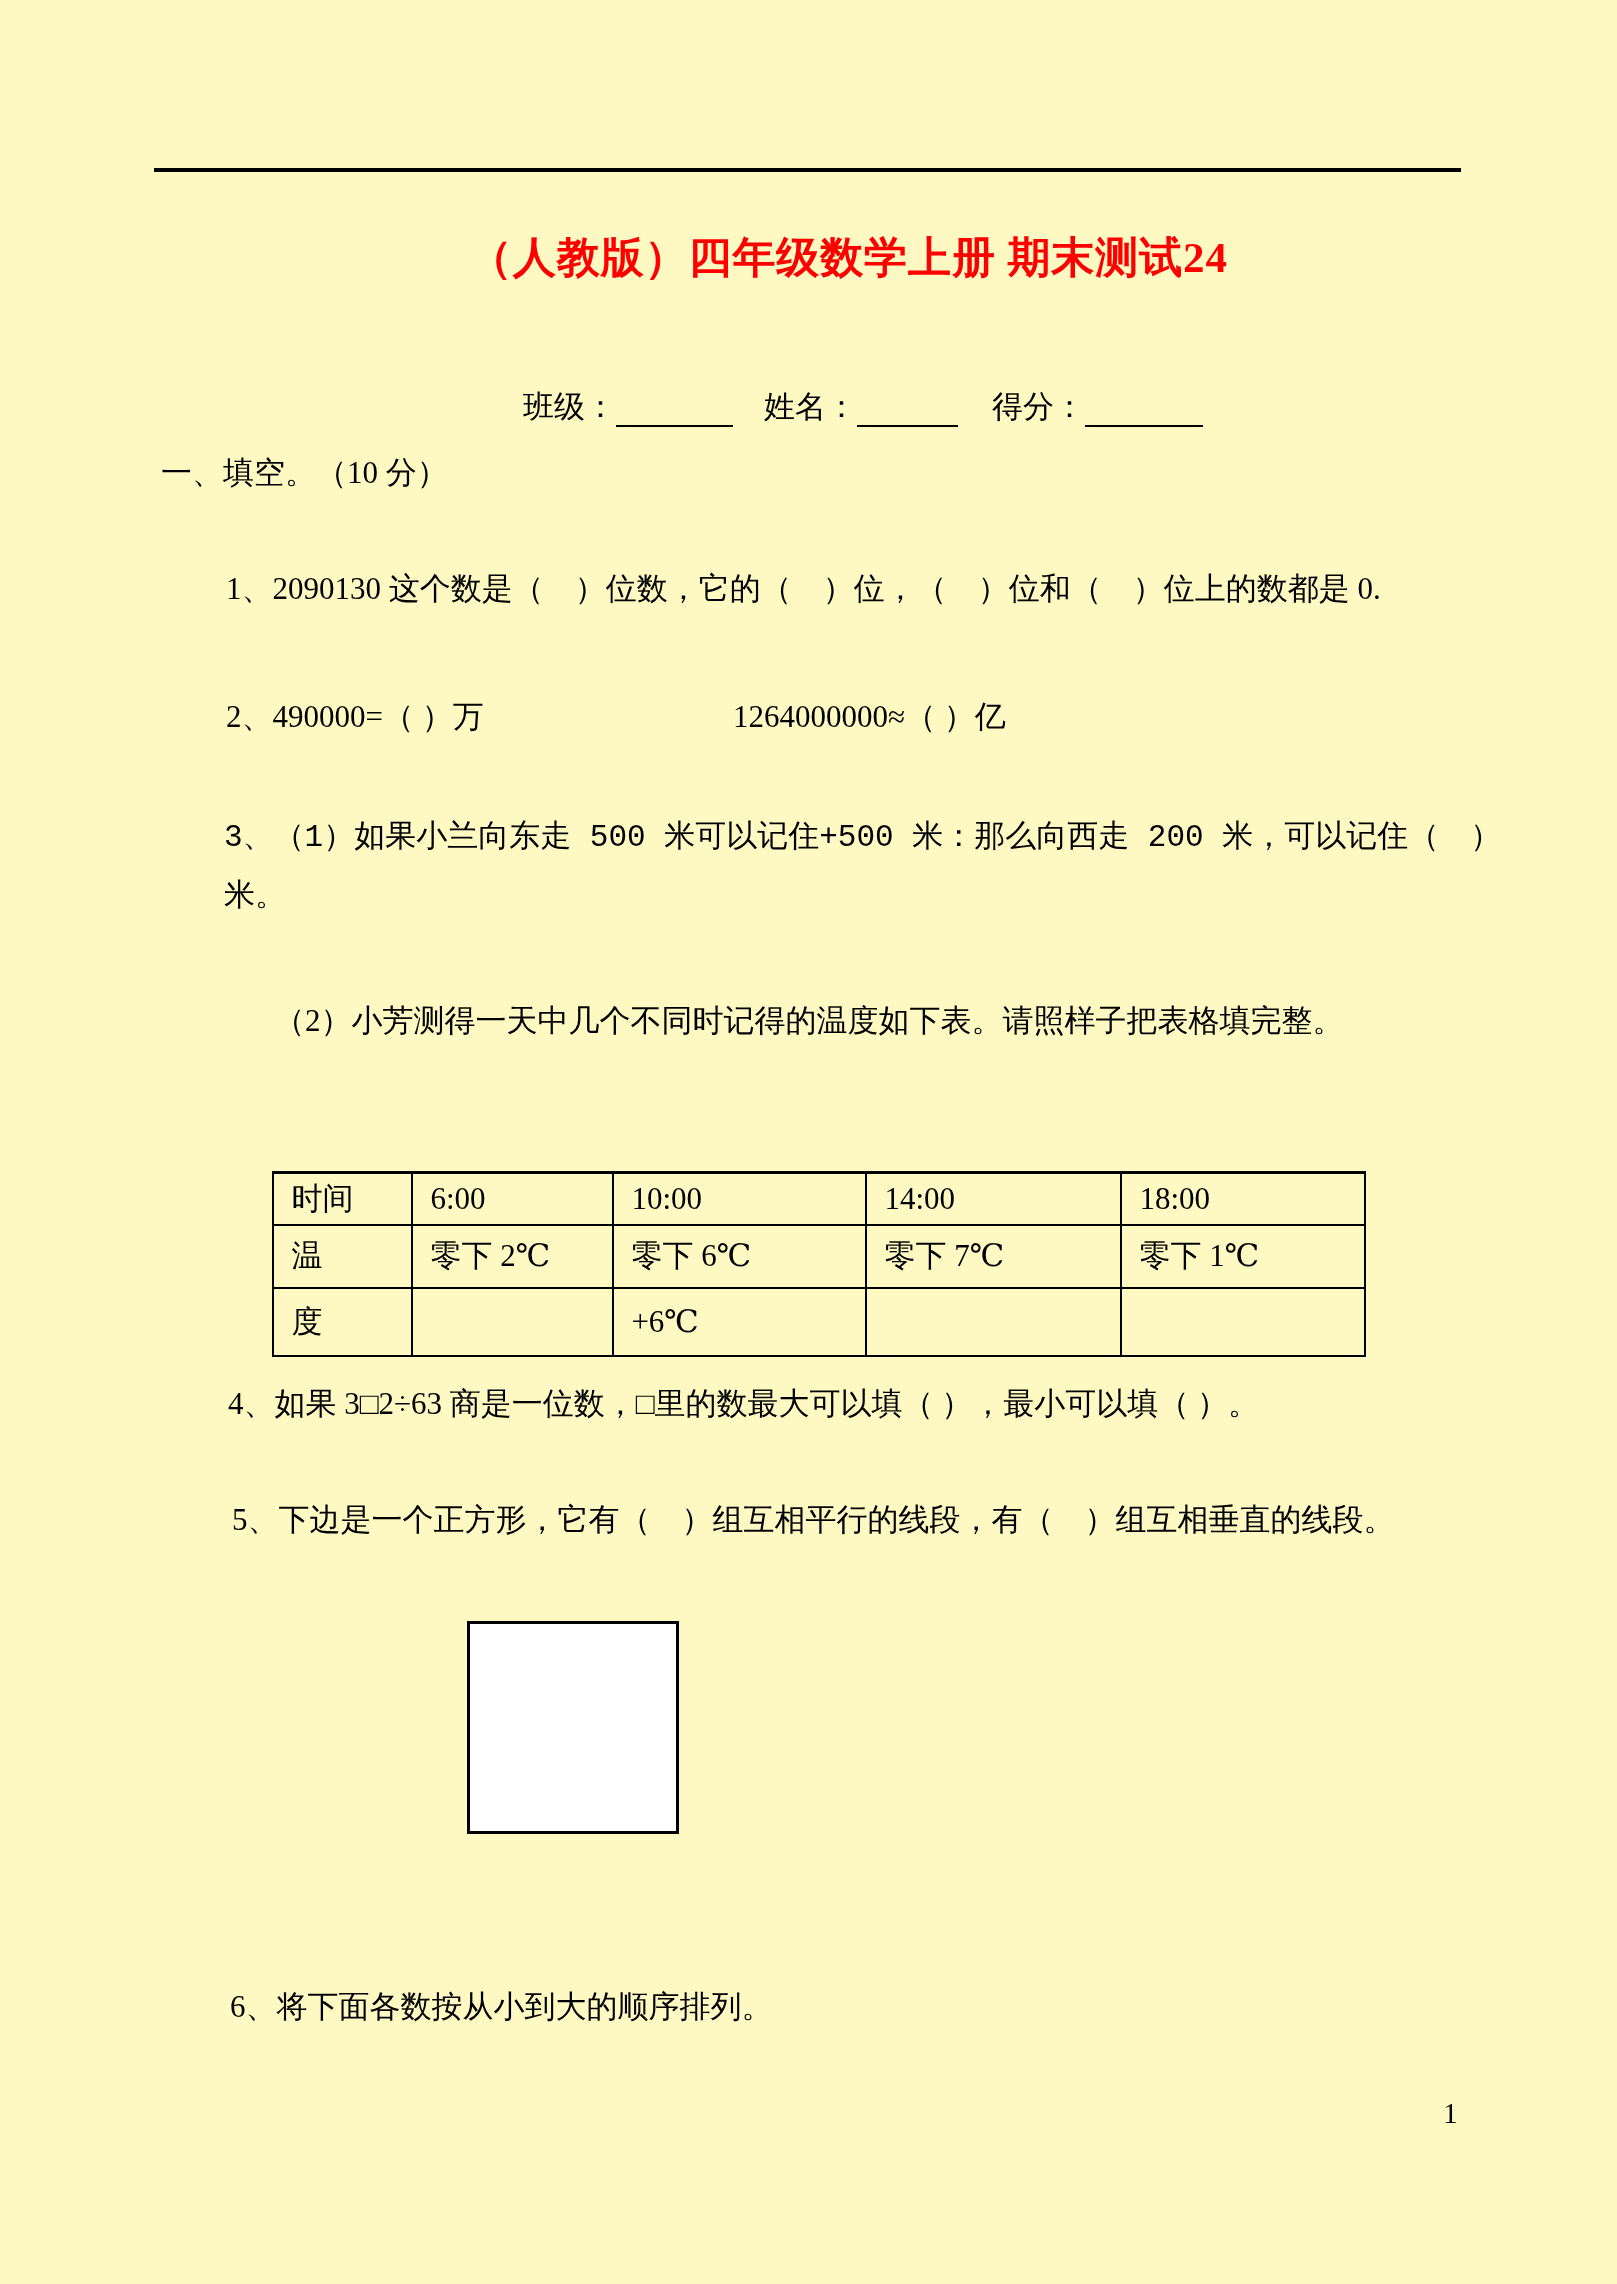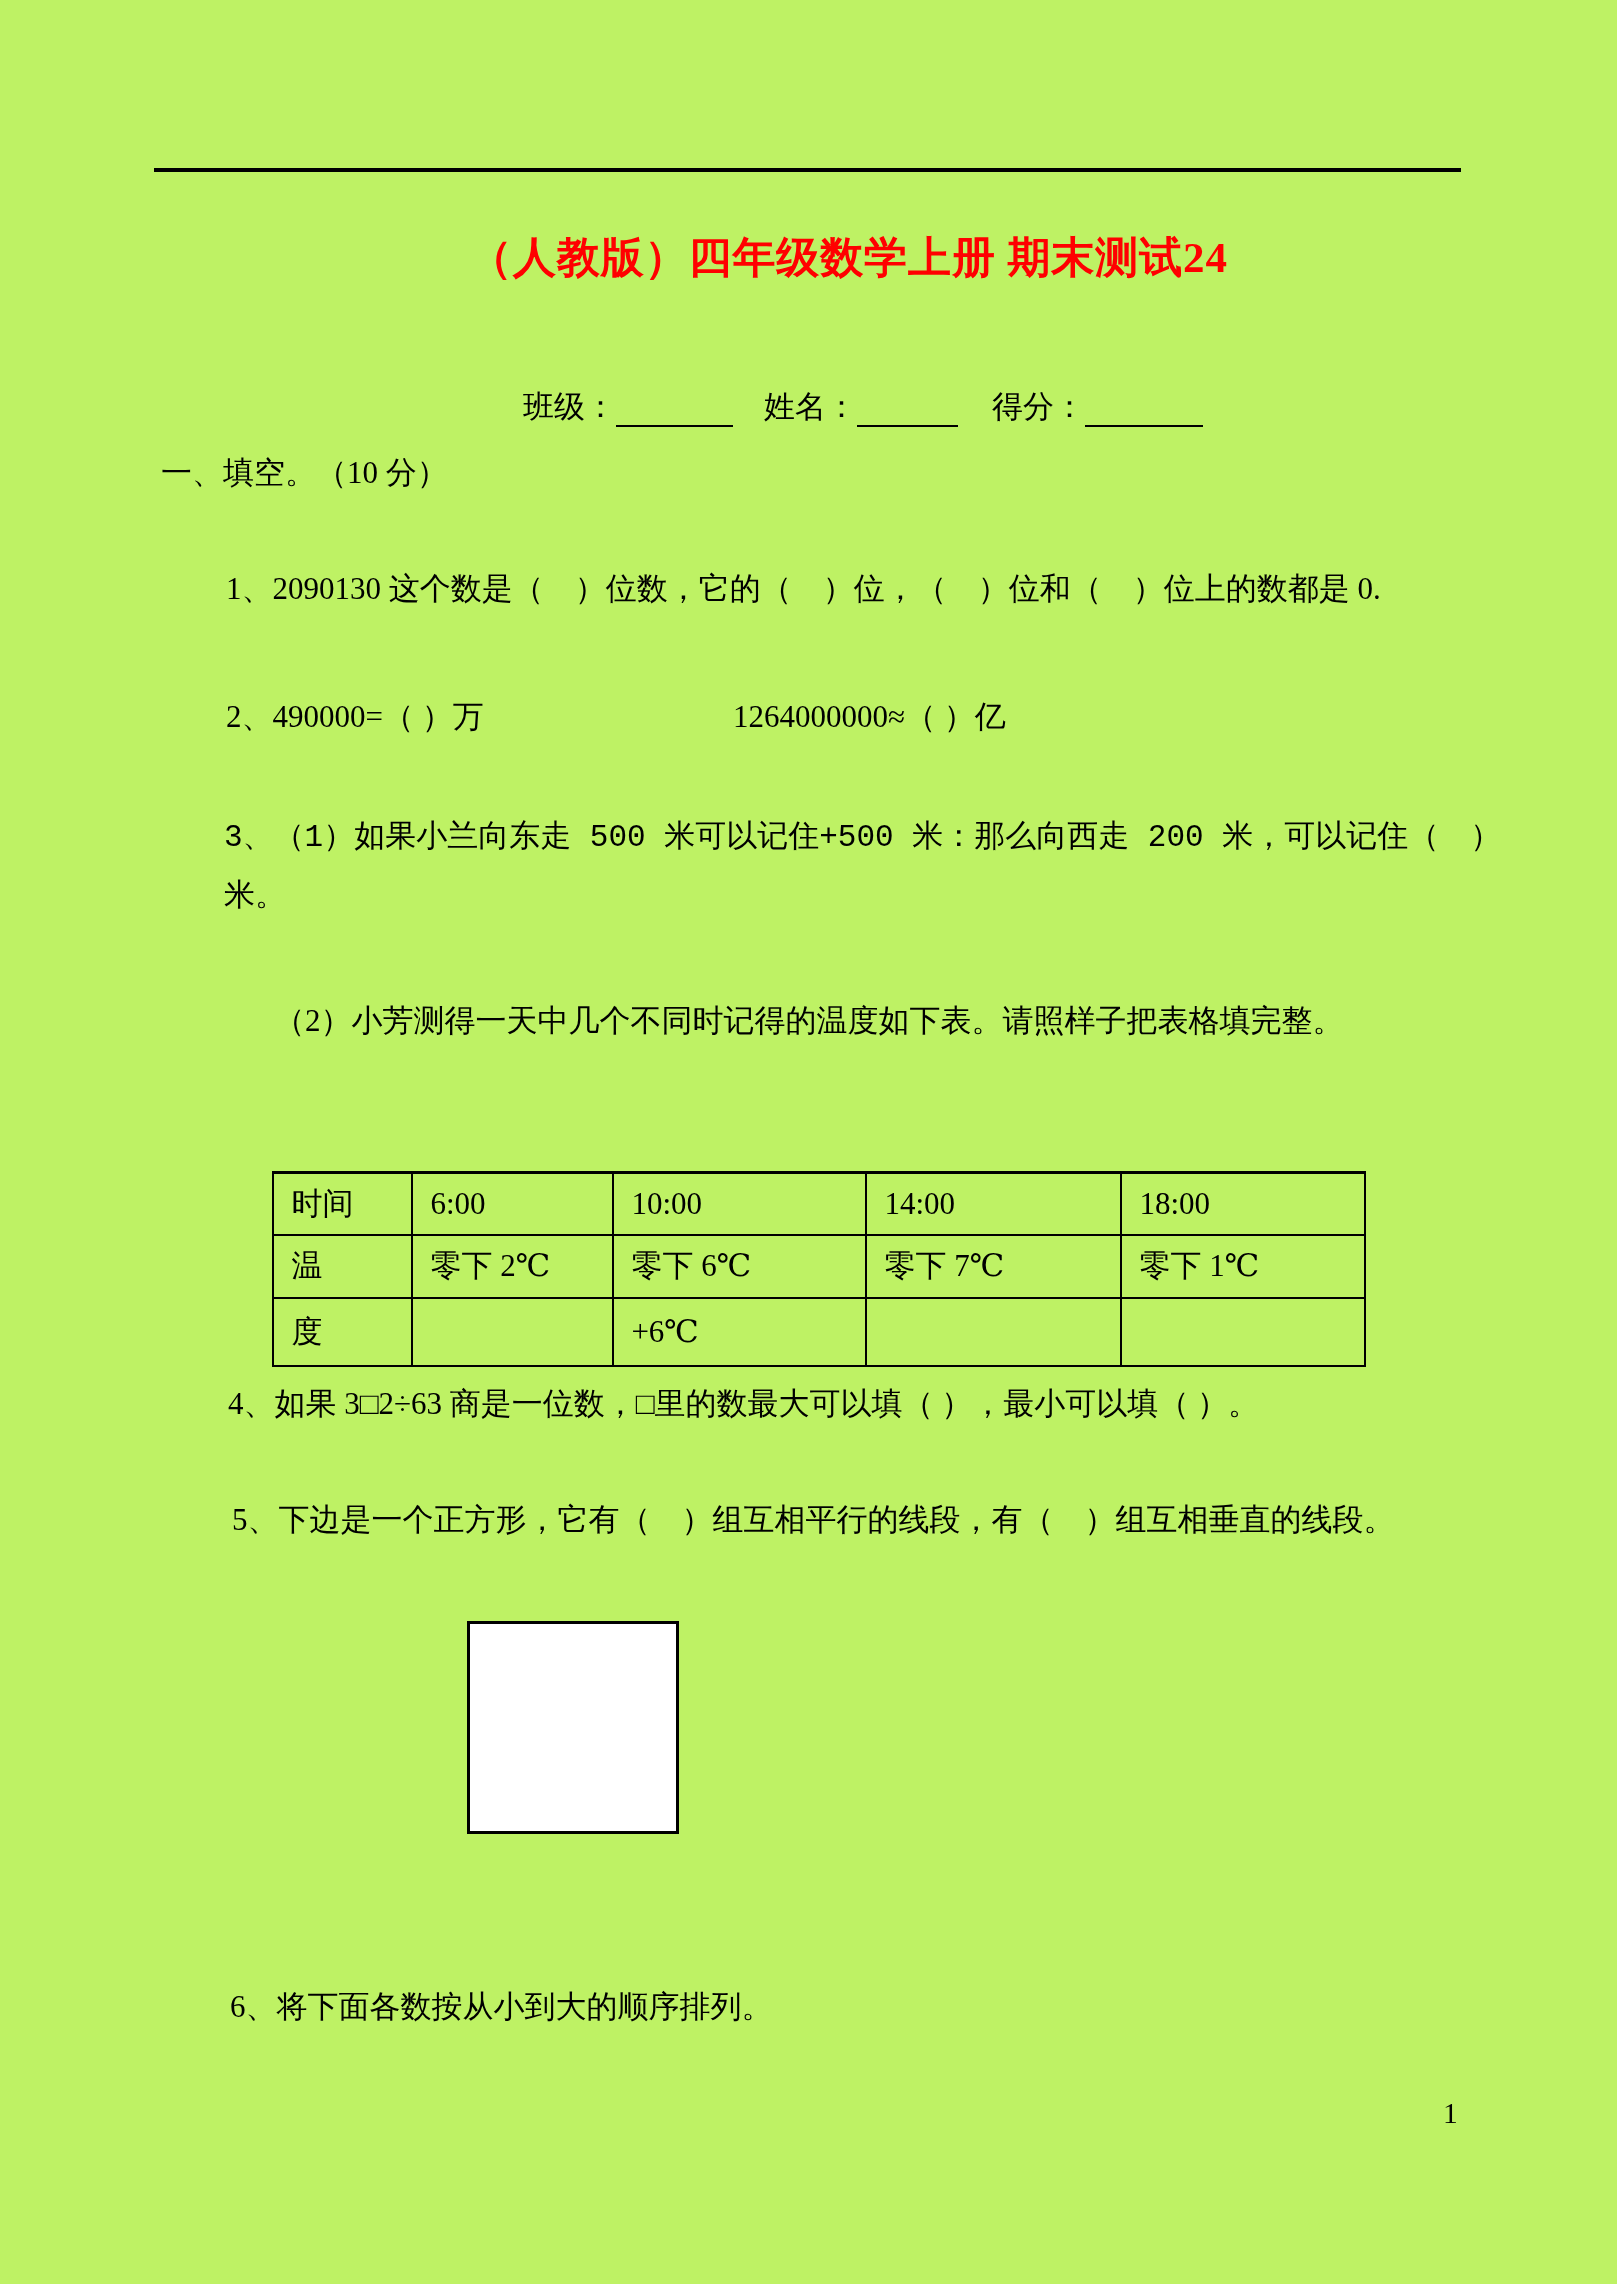--- a/index.html
+++ b/index.html
@@ -1,21 +1,21 @@
 <!DOCTYPE html>
 <html style="font-size:14px"><head>
 <meta charset="utf-8">
 <style>
   html, body { margin: 0; padding: 0; background: #888; }
   .page {
     position: relative;
     width: 1618px;
     height: 2284px;
     margin: 0 auto;
-    background: #bef264;
+    background: #fef9c3;
     font-family: "Liberation Serif", "DejaVu Serif", serif;
     color: #000000;
     overflow: hidden;
   }
   .abs { position: absolute; white-space: nowrap; }
   .top-rule {
     position: absolute;
     left: 154px; top: 168px;
     width: 1307px; height: 3.5px;
     background: #000000;
@@ -60,21 +60,21 @@
     table-layout: fixed;
     font-size: 31px;
   }
   table.temp td {
     border: 2.6px solid #000;
     padding: 0 0 0 17.4px;
     vertical-align: middle;
     overflow: hidden;
   }
   table.temp tr:first-child td { border-top: 3.5px solid #000; }
-  .r1 { height: 62px; }
+  .r1 { height: 52px; }
   .r2 { height: 63px; }
   .r3 { height: 68px; }
 
   .square-figure {
     position: absolute;
     left: 467px; top: 1621px;
     width: 206px; height: 207px;
     border: 3.5px solid #000;
     background: #fff;
   }

